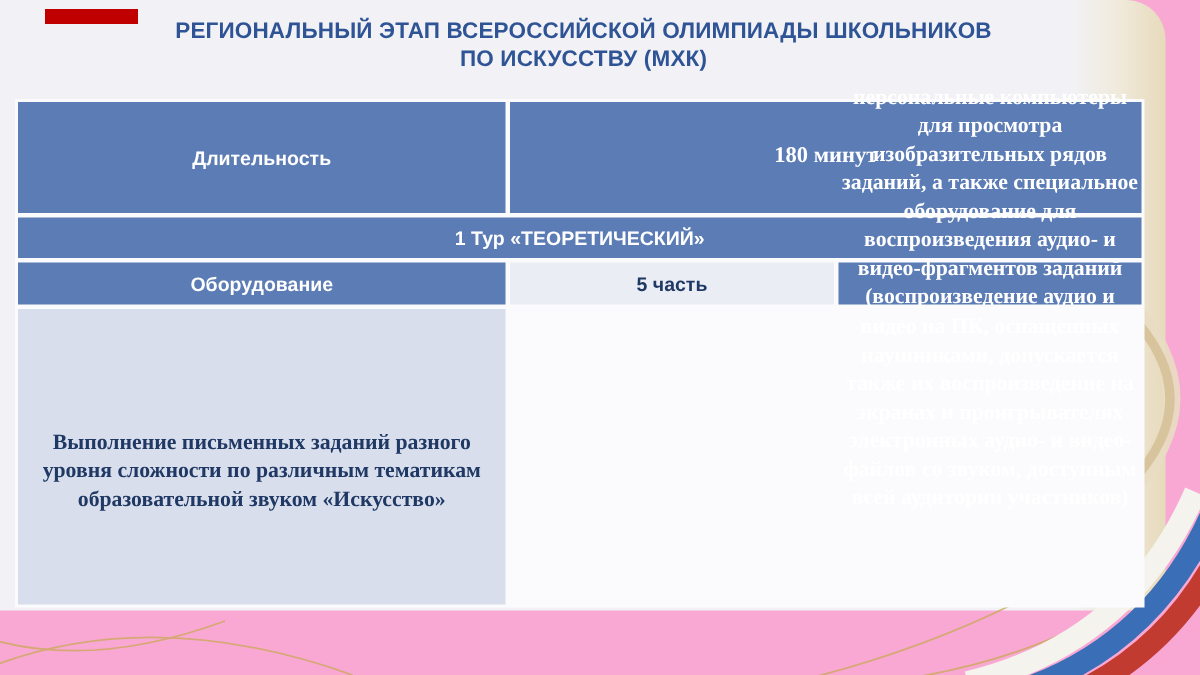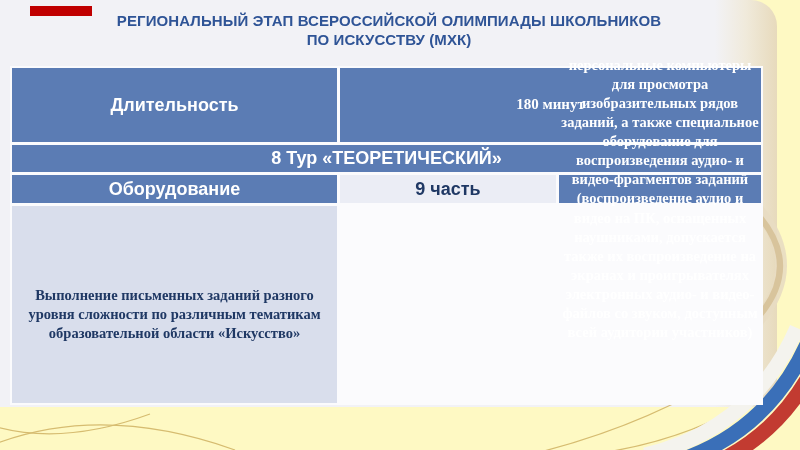--- a/index.html
+++ b/index.html
@@ -1,18 +1,18 @@
 <!DOCTYPE html>
 <html><head>
 <meta charset="utf-8">
 <style>
   html,body{margin:0;padding:0;}
   .slide{
     position:relative; width:800px; height:450px; overflow:hidden;
-    background:#fef9c3;
+    background:#f9a8d4;
     font-family:"Liberation Sans", sans-serif;
   }
   .panel{
     position:absolute; left:0; top:0; width:777px; height:407px;
     border-radius:0 26px 26px 0;
     background:linear-gradient(90deg,#F2F2F6 0%,#F2F2F6 92%,#F0EADB 96%,#E7DABC 100%);
   }
   .decor-svg{position:absolute; left:0; top:0; width:800px; height:450px;}
   .accent-bar{position:absolute; left:30px; top:6px; width:62px; height:10px; background:#C00000;}
   .title{
@@ -24,21 +24,21 @@
     position:absolute; left:10px; top:66px; width:753px; height:339px;
     background:#FBFBFD; display:grid;
     grid-template-columns:325px 216px 1fr;
     grid-template-rows:74px 27px 28px 1fr;
     gap:3px; padding:2px; box-sizing:border-box;
   }
   .cell{display:flex; flex-direction:column; align-items:center; justify-content:center; text-align:center; box-sizing:border-box;}
   .blue{background:#5B7CB4; color:#FFFFFF;}
   .light{background:#EBEDF5; color:#1F3864;}
   .lav{background:#D9DEEC; color:#1F3864;}
-  .sans-head{font-weight:bold; font-size:18px;}
+  .sans-head{font-weight:bold; font-size:13px;}
   .serif{font-family:"Liberation Serif", serif; font-weight:bold; font-size:14.5px; line-height:1.32;gap:43px;}
   .span-right{grid-column:2/4;}
   .span-all{grid-column:1/4;}
   .top{justify-content:center; padding-top:20px;}
   .pad-sm{padding-left:6px; padding-right:6px;}
   .val-head{font-size:15px;}
 </style>
 </head>
 <body>
 
@@ -77,31 +77,31 @@
   <div class="tbl">
 
     <div class="cell blue sans-head">
       <span>Длительность</span>
     </div>
     <div class="cell blue serif span-right pad-sm">
       <div class="val-head">180 минут</div>
     </div>
 
     <div class="cell blue sans-head span-all">
-      <span>8 Тур «ТЕОРЕТИЧЕСКИЙ»</span>
+      <span>1 Тур «ТЕОРЕТИЧЕСКИЙ»</span>
     </div>
 
     <div class="cell blue sans-head">
       <span>Оборудование</span>
     </div>
     <div class="cell light sans-head">
-      <span>9 часть</span>
+      <span>5 часть</span>
     </div>
 
     <div class="cell blue serif top">
       <span>персональные компьютеры для просмотра изобразительных рядов заданий, а также специальное оборудование для воспроизведения аудио- и видео-фрагментов заданий (воспроизведение аудио и видео на ПК, оснащенных наушниками, допускается также их воспроизведение на экранах и проигрывателях электронных аудио- и видео-файлов со звуком, доступным всей аудитории участников)</span>
     </div>
     <div class="cell lav serif top pad-sm">
-      <span>Выполнение письменных заданий разного уровня сложности по различным тематикам образовательной области «Искусство»</span>
+      <span>Выполнение письменных заданий разного уровня сложности по различным тематикам образовательной звуком «Искусство»</span>
     </div>
   </div>
 
 </div>
 
 </body></html>

